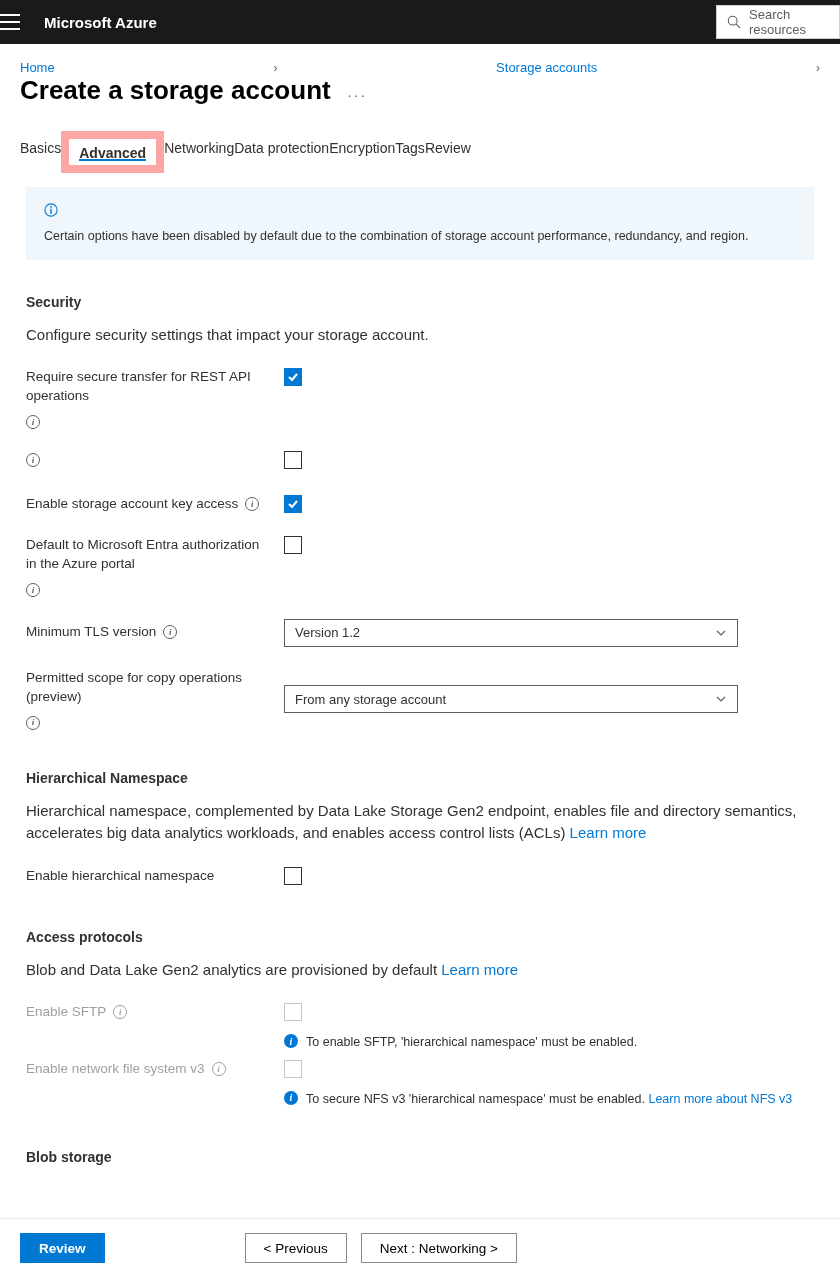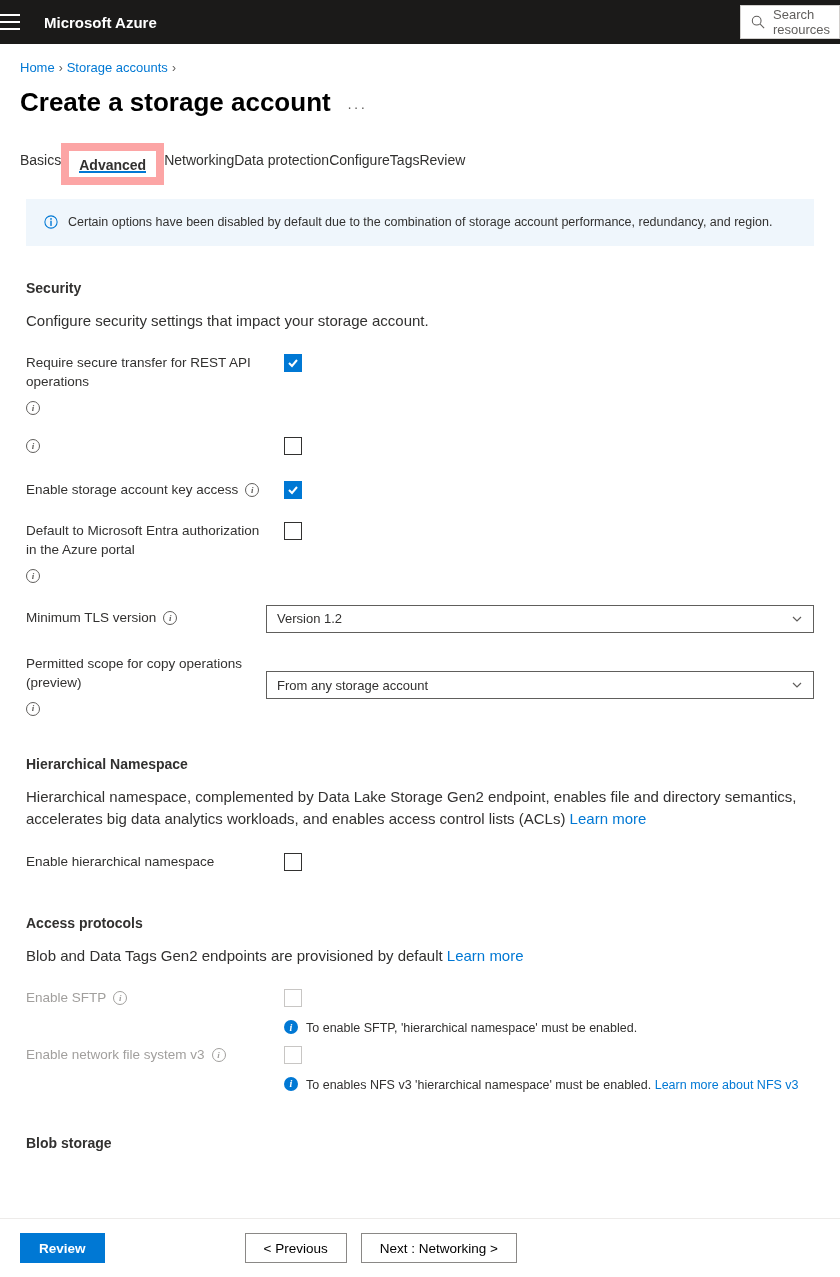--- a/index.html
+++ b/index.html
@@ -1,50 +1,50 @@
 <!DOCTYPE html>
 <html><head>
 <meta charset="utf-8">
 <style>
   * { box-sizing: border-box; margin: 0; padding: 0; font-family: "Segoe UI", sans-serif; }
   body { width: 840px; height: 1277px; background: #fff; overflow: hidden; position: relative; }
   .topbar { background: #1b1a19; height: 44px; display: flex; align-items: center; padding: 0 0; color: #fff; }
   .hamburger { width: 20px; height: 16px; display: flex; flex-direction: column; justify-content: space-between; margin-right: 24px; cursor: pointer; }
   .hamburger span { display: block; height: 2px; background: #fff; }
   .brand { font-weight: 600; font-size: 15px; }
-  .searchbox { position: absolute; right: 0; top: 5px; height: 34px; background: #fff; border: 1px solid #d2d0ce; display: flex; align-items: center; padding: 0 10px; width: 100px; color: #605e5c; font-size: 13px; overflow: hidden; }
+  .searchbox { position: absolute; right: 0; top: 5px; height: 34px; background: #fff; border: 1px solid #d2d0ce; display: flex; align-items: center; padding: 0 10px; width: 124px; color: #605e5c; font-size: 13px; overflow: hidden; }
   .searchbox svg { margin-right: 8px; flex-shrink:0; }
   .page { padding: 16px 20px 0 20px; }
-  .crumbs { font-size: 13px; color: #605e5c; display: flex; align-items: center; gap: 4px; margin-bottom: 12px; flex-wrap: wrap; }
+  .crumbs { font-size: 13px; color: #605e5c; display: flex; align-items: center; gap: 4px; flex-wrap: wrap; justify-content: space-between; }
   .crumbs a { color: #0078d4; text-decoration: none; }
   .chev { color: #605e5c; font-size: 12px; }
   h1 { font-size: 26px; font-weight: 600; display: inline-block; }
   .ellipsis { display:inline-block; margin-left: 12px; color:#605e5c; letter-spacing:2px; font-size:14px; vertical-align: middle;}
   .tabs { display: flex; margin-top: 34px; font-size: 14px; color: #323130; }
   .tab { padding-bottom: 10px; cursor: pointer; }
   .tab.active-box { border: 8px solid #fca5a5; padding: 6px 10px 4px 10px; margin-top: -9px; font-weight:600; position:relative; }
   .tab.active-box::after { content:""; position:absolute; left:10px; right:10px; bottom:4px; height:2px; background:#0078d4; }
   .content { padding: 0 6px; margin-top: 14px; }
-  .infobox { background: #eff6fc; display: flex; gap: 10px; padding: 14px 18px; font-size: 12.5px; color: #323130; line-height: 1.5; margin-bottom: 34px; }
+  .infobox { background: #eff6fc; display: flex; gap: 10px; padding: 14px 18px; font-size: 12.5px; color: #323130; line-height: 1.5; margin-bottom: 34px; flex-direction: column; }
   .infobox svg { flex-shrink: 0; margin-top: 2px; }
   h2 { font-size: 14px; font-weight: 700; margin-bottom: 14px; color:#323130;}
   .desc { font-size: 15px; color: #323130; margin-bottom: 22px; line-height: 1.5; }
   .desc a, .row-hint a { color: #0078d4; text-decoration: none; }
   .row { display: flex; align-items: flex-start; margin-bottom: 22px; }
   .row-label { width: 258px; font-size: 13.5px; color: #323130; padding-right: 14px; line-height: 1.4; display:flex; align-items:flex-start; gap:7px; flex-wrap:wrap;}
   .row-label.disabled { color: #a19f9d; }
   .info-icon { display:inline-flex; width:14px; height:14px; border:1px solid #605e5c; border-radius:50%; align-items:center; justify-content:center; font-size:9px; font-style:italic; font-family: Georgia, serif; color:#605e5c; font-weight:bold; flex-shrink:0; margin-top:2px;}
   .info-icon.disabled { border-color:#a19f9d; color:#a19f9d;}
   .row-ctrl { flex: 1; }
   .checkbox { width: 18px; height: 18px; border: 1px solid #323130; display:inline-flex; align-items:center; justify-content:center; background:#fff; cursor:pointer;}
   .checkbox.checked { background:#0078d4; border-color:#0078d4; }
   .checkbox.disabled { border-color:#c8c6c4; background:#fff; cursor:default;}
   .checkbox svg { display:none; }
   .checkbox.checked svg { display:block; }
-  .select { width: 548px; height: 28px; border:1px solid #605e5c; display:flex; align-items:center; justify-content:space-between; padding:0 10px; font-size:13px; color:#323130; background:#fff; cursor:pointer;}
+  .select { width: 454px; height: 28px; border:1px solid #605e5c; display:flex; align-items:center; justify-content:space-between; padding:0 10px; font-size:13px; color:#323130; background:#fff; cursor:pointer;}
   .select svg { flex-shrink:0;}
   .row-hint { font-size: 12.5px; color:#323130; margin-top:8px; display:flex; gap:8px; align-items:flex-start; line-height:1.5;}
   .row-hint .hint-icon { width:14px; height:14px; background:#0078d4; border-radius:50%; color:#fff; display:inline-flex; align-items:center; justify-content:center; font-size:10px; font-weight:bold; font-style:italic; font-family:Georgia,serif; flex-shrink:0; margin-top:1px;}
   .section { margin-bottom: 40px; }
   .footer { position:absolute; bottom:0; left:0; right:0; border-top:1px solid #edebe9; padding:14px 20px; display:flex; gap:14px; background:#fff;}
   .btn { height:30px; padding:0 18px; font-size:13.5px; border:1px solid #8a8886; background:#fff; cursor:pointer; display:inline-flex; align-items:center; justify-content:center;}
   .btn.primary { background:#0078d4; color:#fff; border-color:#0078d4; font-weight:600;}
   .spacer { width: 112px; }
 </style>
 </head>
@@ -74,21 +74,21 @@
     <span class="chev">›</span>
   </div>
   <h1>Create a storage account</h1>
   <span class="ellipsis">···</span>
 
   <div class="tabs">
     <div class="tab">Basics</div>
     <div class="tab active-box">Advanced</div>
     <div class="tab">Networking</div>
     <div class="tab">Data protection</div>
-    <div class="tab">Configure</div>
+    <div class="tab">Encryption</div>
     <div class="tab">Tags</div>
     <div class="tab">Review</div>
   </div>
 
   <div class="content">
     <div class="infobox">
       <svg width="14" height="14" viewBox="0 0 16 16">
           <circle cx="8" cy="8" r="7" fill="none" stroke="#0078d4" stroke-width="1.2"></circle>
           <circle cx="8" cy="4.5" r="1" fill="#0078d4"></circle>
           <rect x="7.2" y="6.5" width="1.6" height="6" fill="#0078d4"></rect>
@@ -171,21 +171,21 @@
       <div class="row">
         <div class="row-label">
             <span>Enable hierarchical namespace</span>
           </div>
         <div class="row-ctrl"><div class="checkbox"></div></div>
       </div>
     </div>
 
     <div class="section">
       <h2>Access protocols</h2>
-      <p class="desc"><span>Blob and Data Tags Gen2 endpoints are provisioned by default </span><a href="#">Learn more</a></p>
+      <p class="desc"><span>Blob and Data Lake Gen2 analytics are provisioned by default </span><a href="#">Learn more</a></p>
       <div class="row" style="margin-bottom:8px;">
         <div class="row-label disabled">
             <span>Enable SFTP</span>
             <span class="info-icon disabled">i</span>
           </div>
         <div class="row-ctrl">
           <div class="checkbox disabled"></div>
           <div class="row-hint">
               <span class="hint-icon">i</span>
               <span>To enable SFTP, 'hierarchical namespace' must be enabled.</span>
@@ -194,21 +194,21 @@
       </div>
       <div class="row">
         <div class="row-label disabled">
             <span>Enable network file system v3</span>
             <span class="info-icon disabled">i</span>
           </div>
         <div class="row-ctrl">
           <div class="checkbox disabled"></div>
           <div class="row-hint">
               <span class="hint-icon">i</span>
-              <span><span>To enables NFS v3 'hierarchical namespace' must be enabled. </span><a href="#">Learn more about NFS v3</a></span>
+              <span><span>To secure NFS v3 'hierarchical namespace' must be enabled. </span><a href="#">Learn more about NFS v3</a></span>
             </div>
         </div>
       </div>
     </div>
 
     <div class="section">
       <h2>Blob storage</h2>
     </div>
   </div>
 </div>

